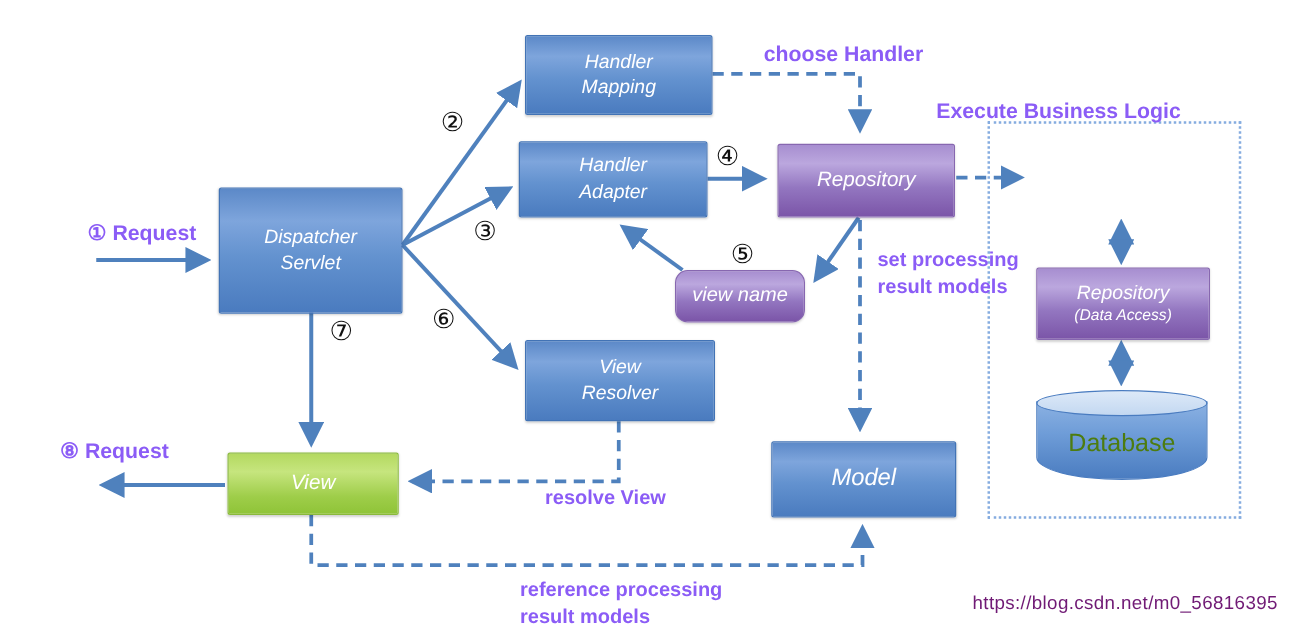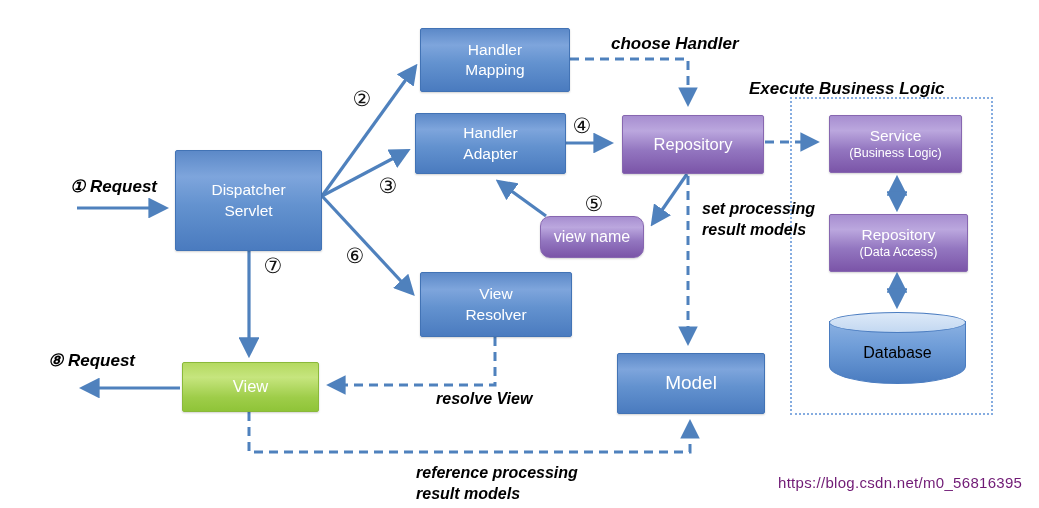--- a/index.html
+++ b/index.html
@@ -5,38 +5,39 @@
   html,body{margin:0;padding:0;background:#fff;}
   .canvas{
     position:relative;width:1039px;height:508px;background:#ffffff;
     font-family:"Liberation Sans",sans-serif;overflow:hidden;
   }
   .node{
     position:absolute;display:flex;flex-direction:column;align-items:center;justify-content:center;
     color:#ffffff;text-align:center;line-height:1.3;white-space:pre-line;
     border-radius:2px;box-shadow:0 1px 2px rgba(0,0,0,.18);
     font-size:15.5px;
+    font-style:italic;
   }
   .blue{
     background:linear-gradient(180deg,#5c89c8 0%,#7ea5dc 26%,#6392cf 55%,#4a7bbf 100%);
     border:1px solid #4273b5;
   }
   .purple{
     background:linear-gradient(180deg,#a78ed0 0%,#bba7de 26%,#9376c0 60%,#7b55a8 100%);
     border:1px solid #8767b0;
   }
   .green{
     background:linear-gradient(180deg,#b4d960 0%,#c6e57e 30%,#9ecd49 72%,#8fc438 100%);
     border:1px solid #8ab93a;color:#fff;
   }
   .rounded{border-radius:10px;}
   .sublabel{font-size:12.5px;margin-top:1px;}
   .edge-label{
-    position:absolute;color:#000000;font-size:16px;font-weight:600;
-    white-space:pre-line;line-height:1.3;font-style:italic;
+    position:absolute;color:#8b5cf6;font-size:16px;font-weight:600;
+    white-space:pre-line;line-height:1.3;
   }
   .big-label{font-size:17px;}
   .step{
     position:absolute;width:26px;text-align:center;color:#111;
     font-size:21px;font-weight:400;line-height:24px;
   }
   .frame{
     position:absolute;border:2px dotted #85ace0;background:transparent;
   }
   .cylinder{position:absolute;}
@@ -46,21 +47,21 @@
     border:1px solid #4a7cc0;
     border-radius:0 0 50% 50% / 0 0 18px 18px;
   }
   .cyl-top{
     position:absolute;left:0;right:0;top:0;height:19px;
     background:linear-gradient(180deg,#dde9f8,#c3d8f1);
     border:1px solid #4a7cc0;border-radius:50%;
   }
   .cyl-label{
     position:absolute;left:0;right:0;top:32px;text-align:center;
-    color:#000000;font-size:16px;
+    color:#4d7c0f;font-size:20px;
   }
   .watermark{
     position:absolute;color:#701a75;font-size:15px;letter-spacing:.3px;
   }
   svg.connectors{position:absolute;left:0;top:0;pointer-events:none;}
 </style>
 </head>
 <body>
 
 <div class="canvas">
@@ -104,24 +105,20 @@
 
   <div class="node blue" style="left:420px;top:272px;width:150px;height:63px;">View
 Resolver</div>
 
   <div class="node blue" style="left:617px;top:353px;width:146px;height:59px;font-size:19px;">Model</div>
 
   <div class="node purple" style="left:622px;top:115px;width:140px;height:57px;font-size:16.5px;">Repository</div>
 
   <div class="node purple rounded" style="left:540px;top:216px;width:102px;height:40px;font-size:16px;">view name</div>
 
-  <div class="node purple" style="left:829px;top:115px;width:131px;height:56px;line-height:1.15;">
-    <span>Service</span>
-    <span class="sublabel">(Business Logic)</span>
-  </div>
 
   <div class="node purple" style="left:829px;top:214px;width:137px;height:56px;line-height:1.15;">
     <span>Repository</span>
     <span class="sublabel">(Data Access)</span>
   </div>
 
   <div class="node green" style="left:182px;top:362px;width:135px;height:48px;font-size:16.5px;">View</div>
 
   <div class="cylinder" style="left:829px;top:312px;width:137px;height:72px;">
     <div class="cyl-body"></div>

